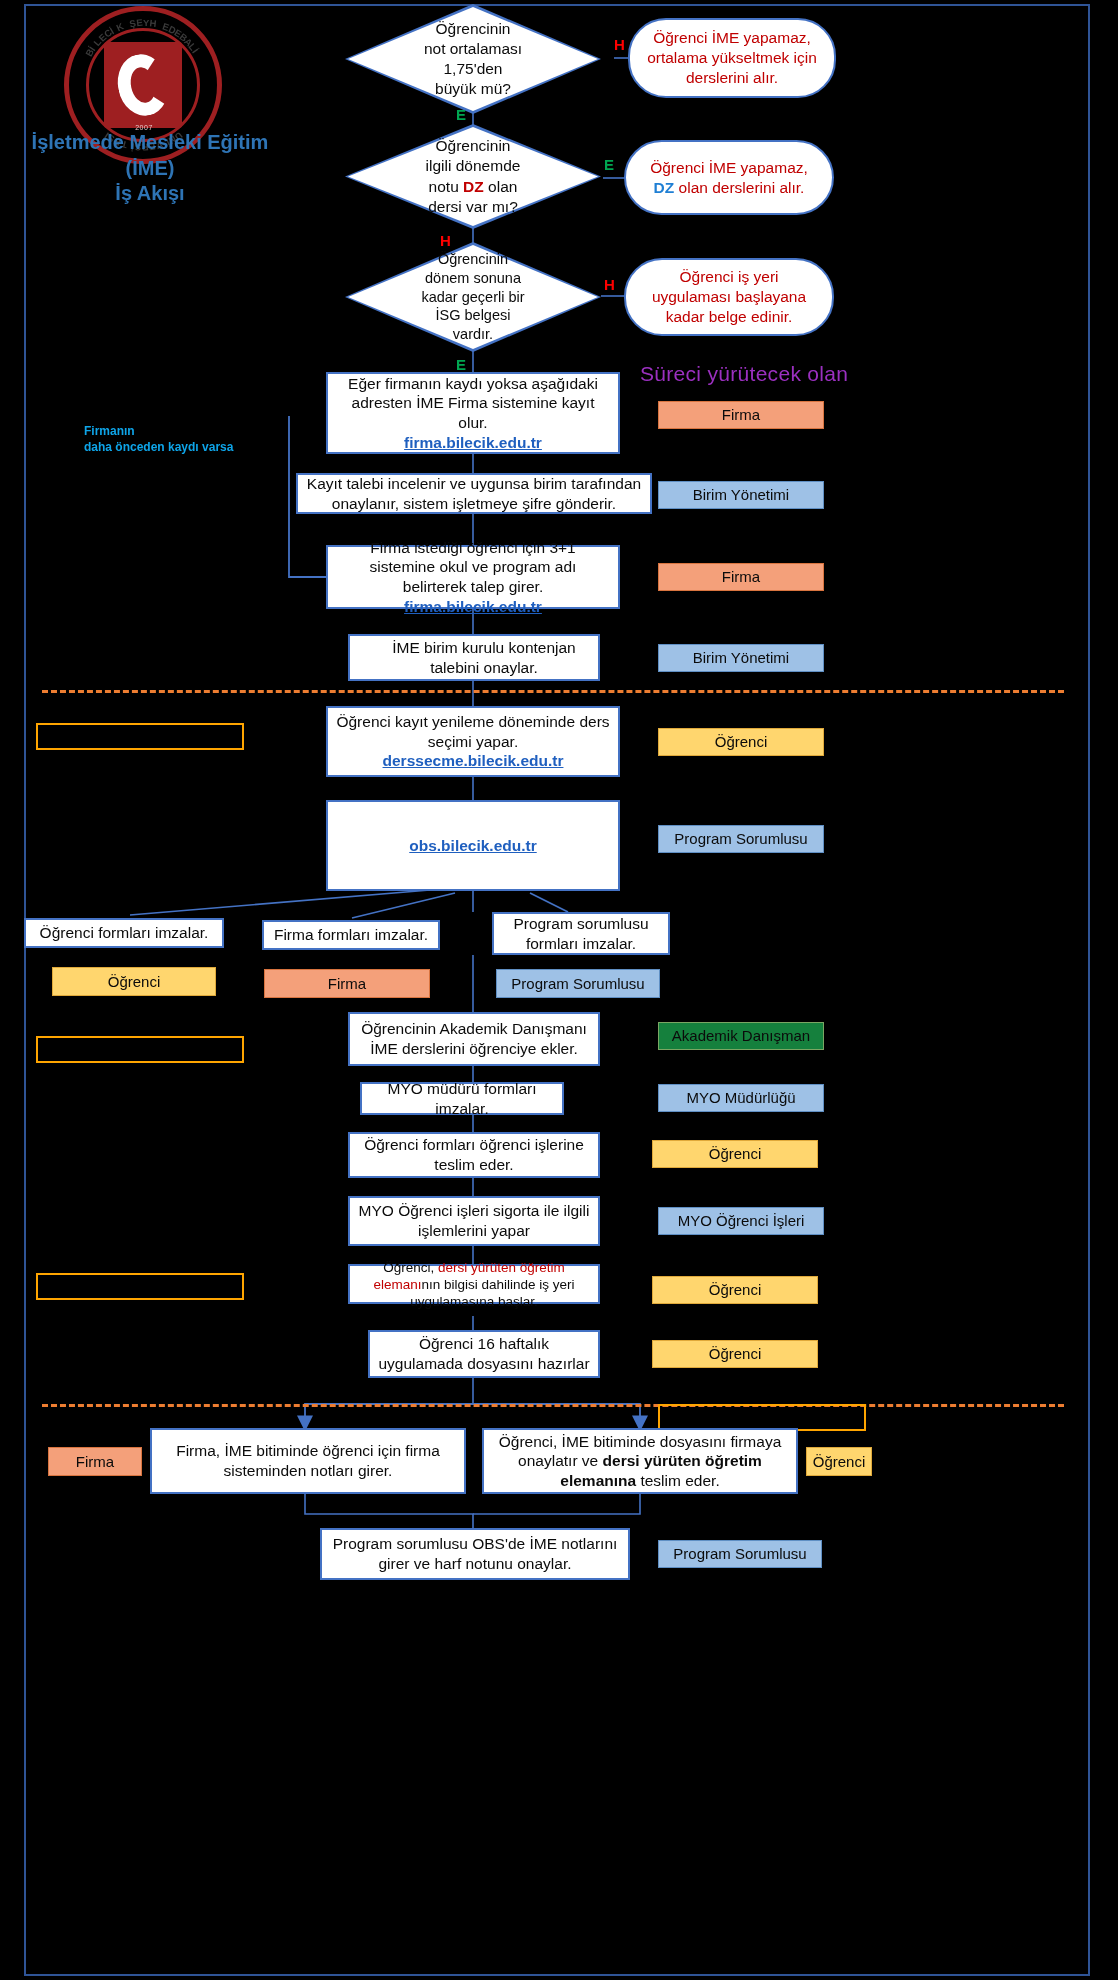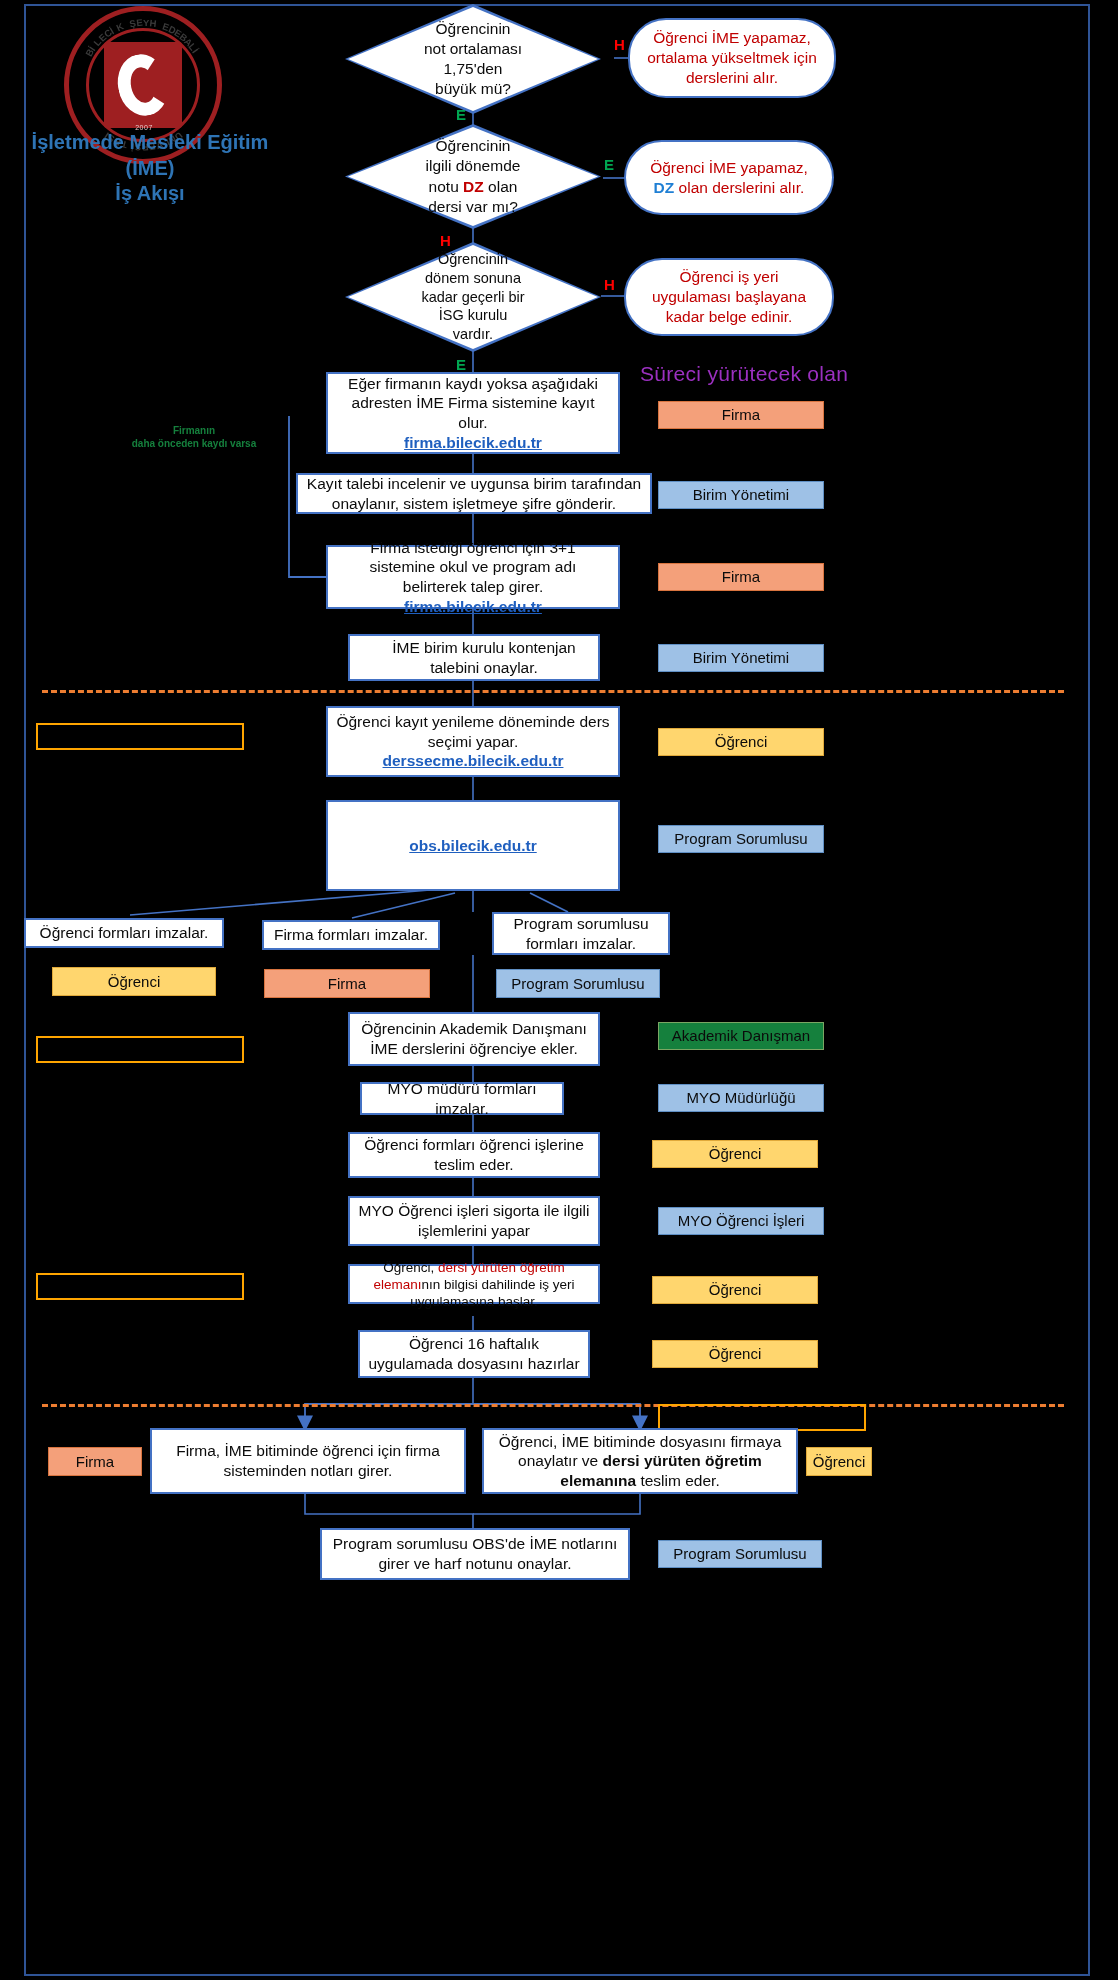--- a/index.html
+++ b/index.html
@@ -107,21 +107,21 @@
   .lbl{ position:absolute; font-weight:bold; font-size:15px; }
   .lbl.h{ color:#ff0000; }
   .lbl.e{ color:#00a651; }
 
   .sureci{
     position:absolute; left:640px; top:362px;
     color:#9b30c0; font-size:21px; letter-spacing:.3px;
   }
   .firma-note{
     position:absolute; left:84px; top:424px; width:220px;
-    text-align:center; color:#15803d; font-weight:bold; font-size:10px; line-height:1.3;
+    color:#0ea5e9; font-weight:bold; font-size:12px; line-height:1.3;
   }
 
   
   .obox{
     position:absolute; border:2px solid #ffa500; background:transparent;
   }
   .dashed{
     position:absolute; height:0; border-top:3px dashed #ed7d31;
   }
   svg.conn{ position:absolute; left:0; top:0; width:1118px; height:1980px; pointer-events:none; }
@@ -268,21 +268,21 @@
 </div>
 
 <div class="diamond" style="left:345px; top:242px; width:256px; height:110px;">
   <div class="dborder"></div>
   <div class="dfill"></div>
   <div class="dtxt" style="font-size:14.5px;">
     <div>
       <div>Öğrencinin</div>
       <div>dönem sonuna</div>
       <div>kadar geçerli bir</div>
-      <div>İSG kurulu</div>
+      <div>İSG belgesi</div>
       <div>vardır.</div>
     </div>
   </div>
 </div>
 <div class="lbl h" style="left:604px; top:276px;">H</div>
 <div class="lbl e" style="left:456px; top:356px;">E</div>
 
 <div class="rrect" style="left:624px; top:258px; width:210px; height:78px;">
   <span>Öğrenci iş yeri uygulaması başlayana kadar belge edinir.</span>
 </div>
@@ -404,21 +404,21 @@
 
 <div class="obox" style="left:36px; top:1273px; width:208px; height:27px;"></div>
 
 <div class="proc" style="left:348px; top:1264px; width:252px; height:40px; font-size:13.5px;">
   <span><span>Öğrenci, </span><span class="rd">dersi yürüten öğretim elemanı</span><span>nın bilgisi dahilinde iş yeri uygulamasına başlar.</span></span>
 </div>
 <div class="role ogrenci" style="left:652px; top:1276px; width:166px; height:28px;">
   <span>Öğrenci</span>
 </div>
 
-<div class="proc" style="left:358px; top:1330px; width:232px; height:48px;">
+<div class="proc" style="left:368px; top:1330px; width:232px; height:48px;">
   <span>Öğrenci 16 haftalık uygulamada dosyasını hazırlar</span>
 </div>
 <div class="role ogrenci" style="left:652px; top:1340px; width:166px; height:28px;">
   <span>Öğrenci</span>
 </div>
 
 <div class="dashed" style="left:42px; top:1404px; width:1022px;"></div>
 
 <div class="obox" style="left:658px; top:1404px; width:208px; height:27px;"></div>
 

